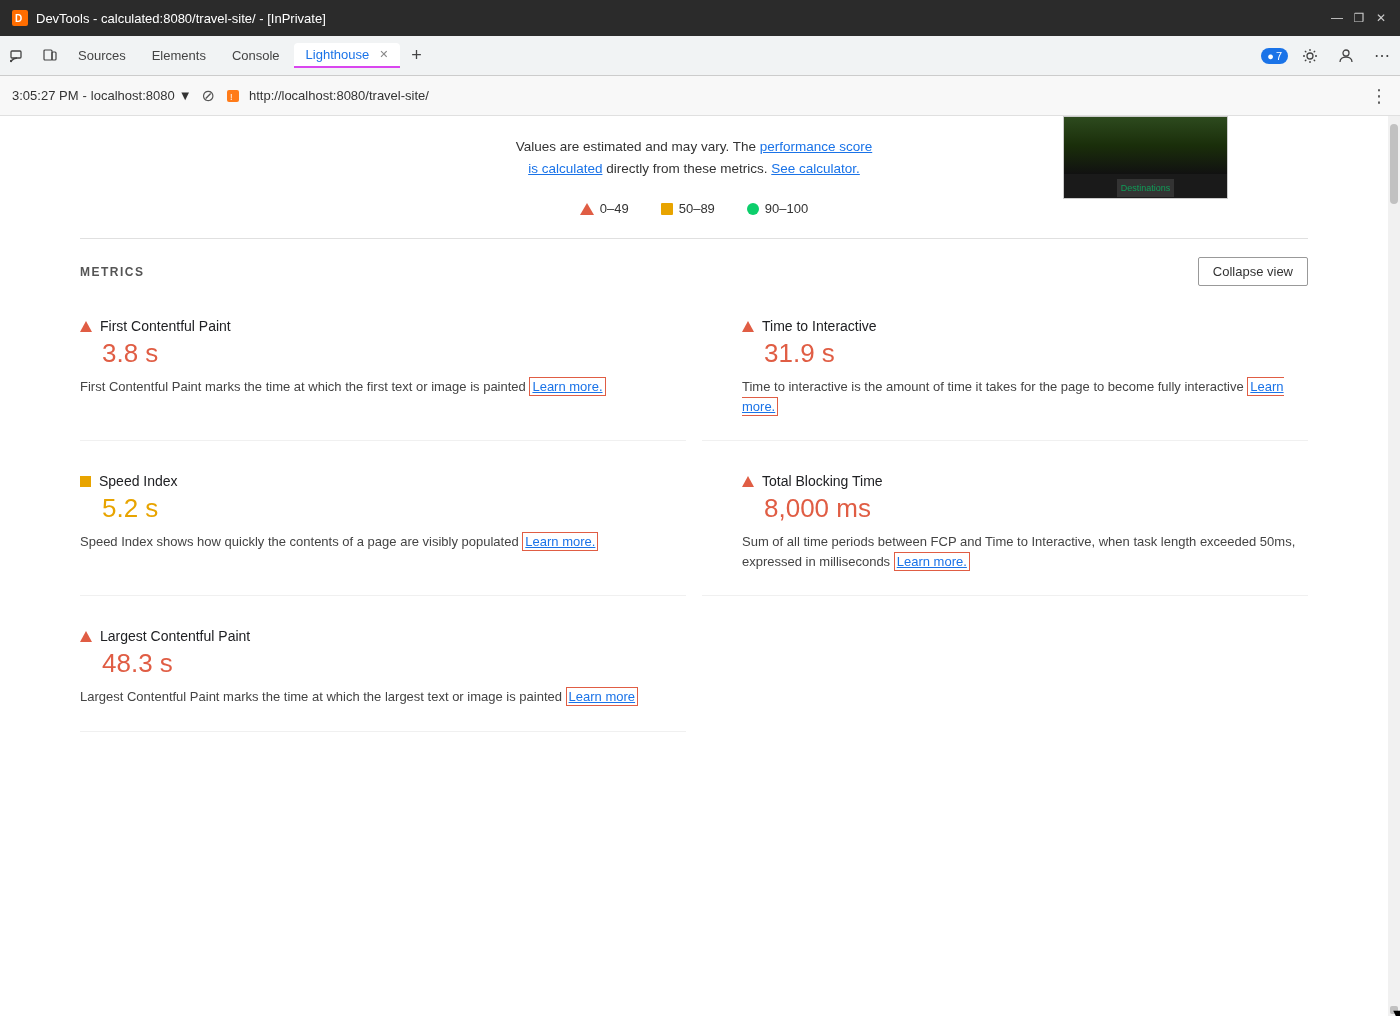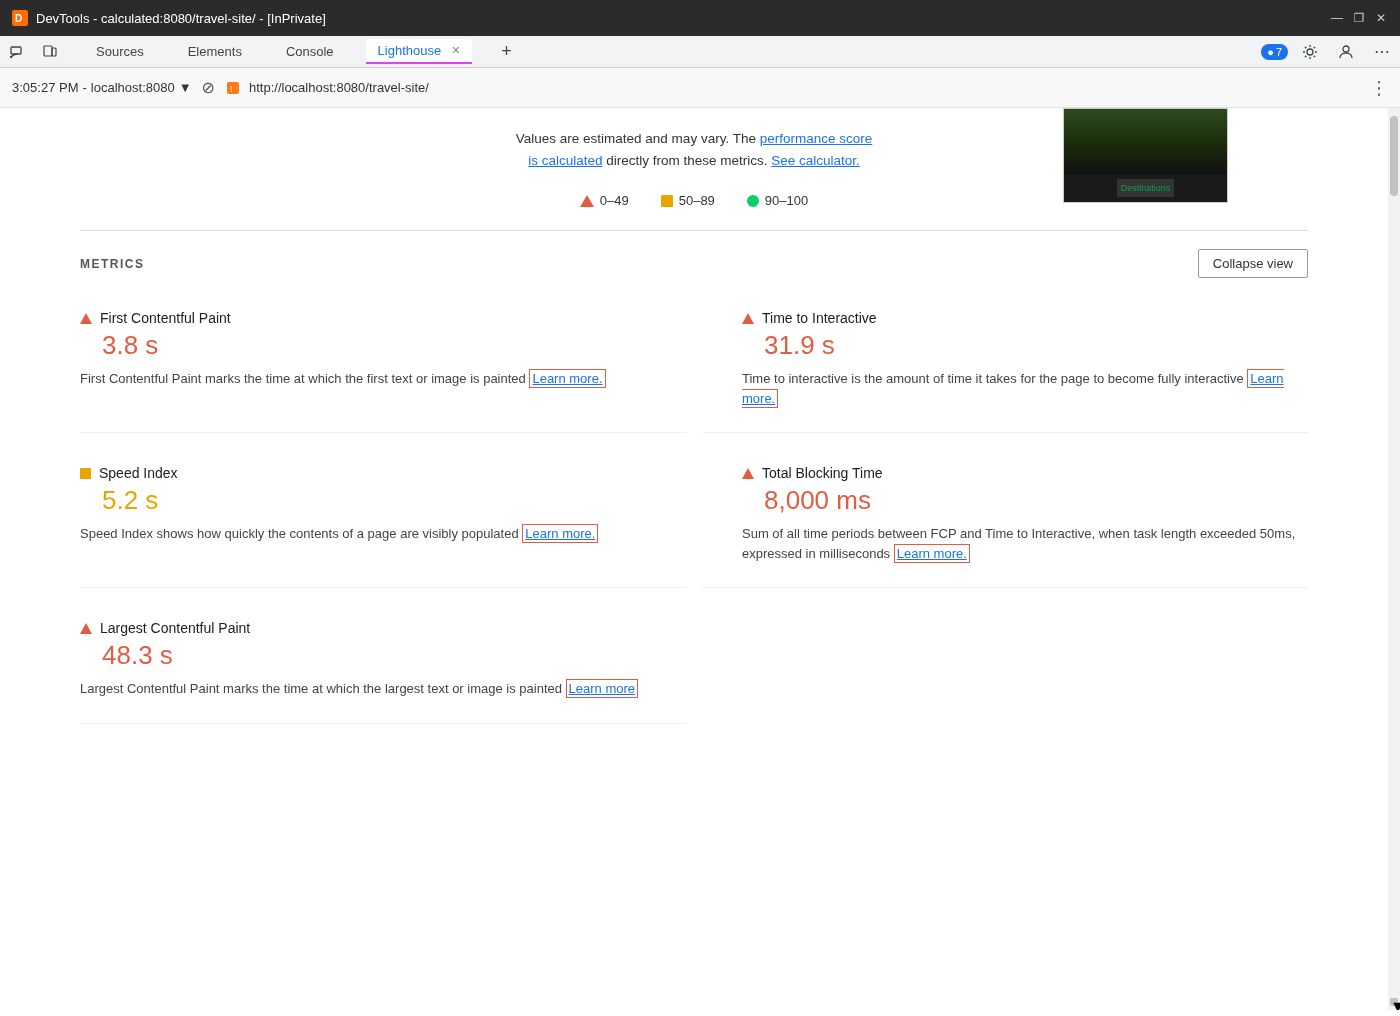--- a/index.html
+++ b/index.html
@@ -19,24 +19,24 @@
     }
     .title-bar-left { display: flex; align-items: center; gap: 8px; }
     .title-bar-right { display: flex; align-items: center; gap: 8px; }
     .title-bar-btn { width: 14px; height: 14px; display: flex; align-items: center; justify-content: center; cursor: pointer; color: #ccc; font-size: 12px; }
 
     
     .tab-bar {
       background: #f1f3f4;
       display: flex;
       align-items: center;
-      height: 32px;
+      height: 40px;
       padding: 0 4px;
       border-bottom: 1px solid #ccc;
-      gap: 20px;
+      gap: 2px;
     }
     .tab-bar-left { display: flex; align-items: center; gap: 4px; }
     .tab-item {
       display: flex;
       align-items: center;
       gap: 6px;
       padding: 4px 12px;
       font-size: 13px;
       cursor: pointer;
       border-radius: 4px 4px 0 0;
@@ -147,21 +147,21 @@
       background: #0cce6b;
       border-radius: 50%;
     }
 
     
     .screenshot-thumb {
       position: absolute;
       right: 80px;
       top: 0;
       width: 165px;
-      height: 95px;
+      height: 83px;
       background: #1a1a1a;
       border: 1px solid #ccc;
       overflow: hidden;
     }
     .screenshot-img {
       width: 100%;
       height: 70%;
       background: linear-gradient(180deg, #2d4a1e 0%, #1a2e0a 50%, #111 100%);
     }
     .screenshot-label {

